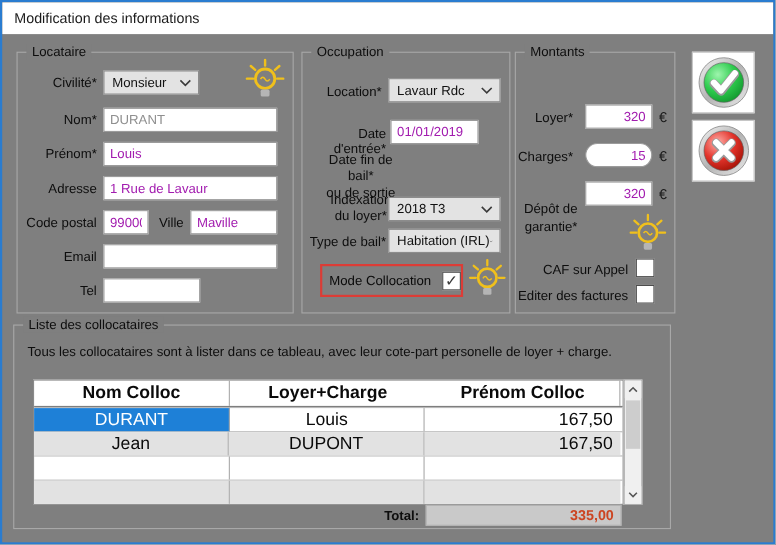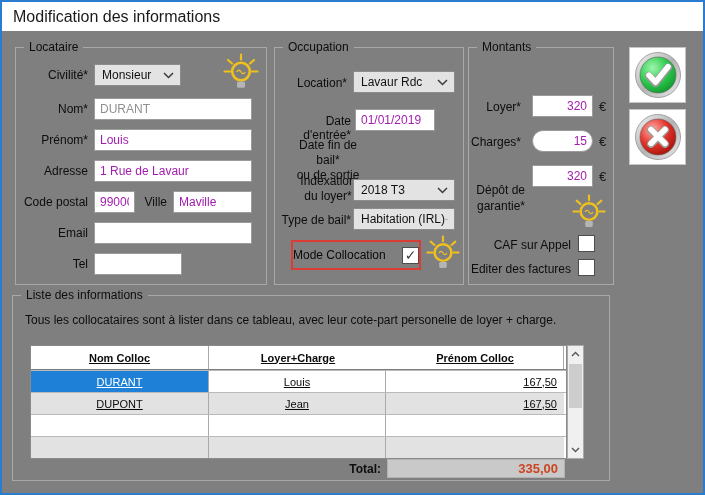--- a/index.html
+++ b/index.html
@@ -1,54 +1,54 @@
 <!DOCTYPE html>
 <html><head>
 <meta charset="utf-8">
 <style>
   * { box-sizing: border-box; margin: 0; padding: 0; }
   html,body { width:705px; height:495px; }
   body { font-family: "Liberation Sans", sans-serif; font-size:12px; color:#0a0a0a; }
 
   .window { position:relative; width:705px; height:495px; border:2px solid #2a7cd0; background:#7f7f7f; overflow:hidden; }
   .titlebar { position:absolute; left:0; top:0; width:701px; height:29px; background:#ffffff; display:flex; align-items:center; padding-left:11px; }
-  .titlebar .title { font-size:16px; color:#1a1a1a; }
+  .titlebar .title { font-size:13px; color:#1a1a1a; }
 
   .client { position:absolute; left:0; top:29px; width:701px; height:462px; }
 
   .group { position:absolute; border:1px solid #a8a8a8; }
   .legend { position:absolute; top:-8px; left:8px; background:#7f7f7f; padding:0 5px; font-size:12px; color:#0d0d0d; }
 
   .lbl { position:absolute; text-align:right; line-height:14px; color:#0d0d0d; }
   .lbl2 { position:absolute; text-align:center; line-height:15px; color:#0d0d0d;margin-left:14px; }
 
   .txt { position:absolute; height:22px; border:1px solid #9b9b9b; background:#ffffff; font-family:"Liberation Sans",sans-serif; font-size:12px; padding:2px 5px; color:#a21caf; }
   .txt.dis { color:#8f8f8f; }
   .txt.num { text-align:right; }
 
   .combo { position:absolute; height:22px; background:#e3e3e3; border:1px solid #8c8c8c; display:flex; align-items:center; justify-content:space-between; padding:0 6px 0 7px; cursor:default; }
   .combo .combo-val { font-size:12px; color:#111; white-space:nowrap; }
 
   .euro { position:absolute; font-size:13px; color:#1a1a1a; }
 
   .cbx { position:absolute; width:17px; height:17px; background:#ffffff; border:1px solid #4d4d4d; display:flex; align-items:center; justify-content:center; font-size:14px; color:#3c3c3c; line-height:15px; }
 
-  .redbox { position:absolute; border:2px solid #dc3c36; display:flex; align-items:center; justify-content:space-between; gap:10px; }
+  .redbox { position:absolute; border:2px solid #dc3c36; display:flex; align-items:center; justify-content:flex-end; gap:10px; }
   .redbox .cbx { position:static; }
 
   .bulb { position:absolute; }
 
   .iconbtn { position:absolute; width:57px; height:56px; background:#ffffff; border:1px solid #c6c6c6; display:flex; align-items:center; justify-content:center; cursor:pointer; }
 
   .desc { position:absolute; font-size:12px; color:#0d0d0d; }
 
   .table { position:absolute; background:#ffffff; border:1px solid #8a8a8a; }
   .trow { display:flex; height:22px; }
   .trow.head { height:24px; border-bottom:1px solid #7e7e7e; }
-  .cell { height:100%; border-right:1px solid #a9a9a9; display:flex; align-items:center; justify-content:center; font-size:11px; overflow:hidden;text-decoration:underline; }
+  .cell { height:100%; border-right:1px solid #a9a9a9; display:flex; align-items:center; justify-content:center; font-size:16px; overflow:hidden; }
   .cell.c1 { width:178px; }
   .cell.c2 { width:177px; }
   .cell.c3 { width:178px; border-right:none; justify-content:flex-end; padding-right:7px; }
   .trow.head .cell { font-weight:bold; justify-content:center; padding-right:0; }
   .trow + .trow:not(.head) { border-top:1px solid #b9b9b9; }
   .trow.alt .cell { background:#e2e2e2; }
   .cell.sel { background:#1e80d7; color:#ffffff; }
 
   .vscroll { position:absolute; width:17px; background:#f0f0f0; border:1px solid #a9a9a9; }
   .varrow { position:absolute; left:0; width:15px; height:16px; background:#f0f0f0; display:flex; align-items:center; justify-content:center; }
@@ -237,38 +237,38 @@
     <div class="iconbtn" style="left:627px;top:78px;">
       <svg width="48" height="48" viewBox="0 0 48 48">
         <circle cx="24" cy="24" r="22.5" fill="url(#gRing)" stroke="#8e8e8e" stroke-width="0.8"></circle>
         <circle cx="24" cy="24" r="18" fill="url(#gRed)" stroke="#5f5f5f" stroke-width="0.6"></circle>
         <path d="M17 17 L31 31 M31 17 L17 31" fill="none" stroke="#9a9a9a" stroke-width="8" stroke-linecap="round"></path>
         <path d="M17 16.4 L31 30.4 M31 16.4 L17 30.4" fill="none" stroke="#ffffff" stroke-width="5.6" stroke-linecap="round"></path>
       </svg>
     </div>
 
     <div class="group" style="left:10px;top:264px;width:598px;height:186px;">
-      <span class="legend">Liste des informations</span>
+      <span class="legend">Liste des collocataires</span>
 
       <span class="desc" style="left:12px;top:17px;">Tous les collocataires sont à lister dans ce tableau, avec leur cote-part personelle de loyer + charge.</span>
 
       <div class="table" style="left:17px;top:49px;width:537px;">
         <div class="trow head">
           <div class="cell c1">Nom Colloc</div>
           <div class="cell c3">Loyer+Charge</div>
           <div class="cell c2">Prénom Colloc</div>
         </div>
         <div class="trow">
           <div class="cell c1 sel">DURANT</div>
           <div class="cell c2">Louis</div>
           <div class="cell c3">167,50</div>
         </div>
         <div class="trow alt">
+          <div class="cell c2">Jean</div>
           <div class="cell c1">DUPONT</div>
-          <div class="cell c2">Jean</div>
           <div class="cell c3">167,50</div>
         </div>
         <div class="trow">
           <div class="cell c1"></div>
           <div class="cell c2"></div>
           <div class="cell c3"></div>
         </div>
         <div class="trow alt">
           <div class="cell c1"></div>
           <div class="cell c2"></div>

